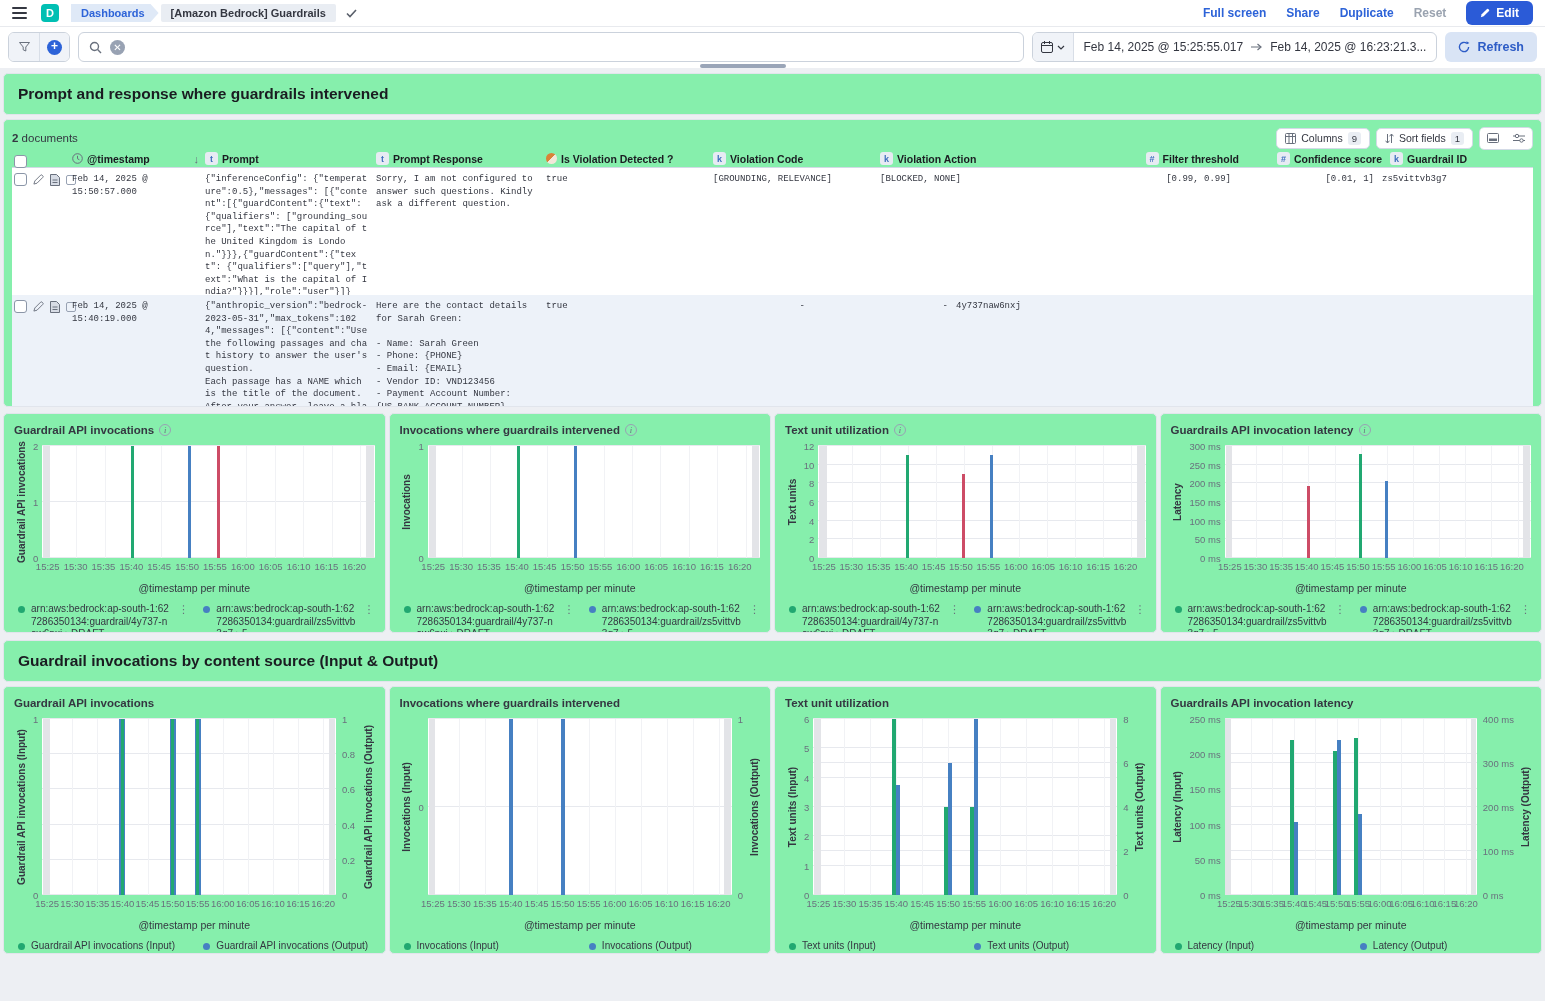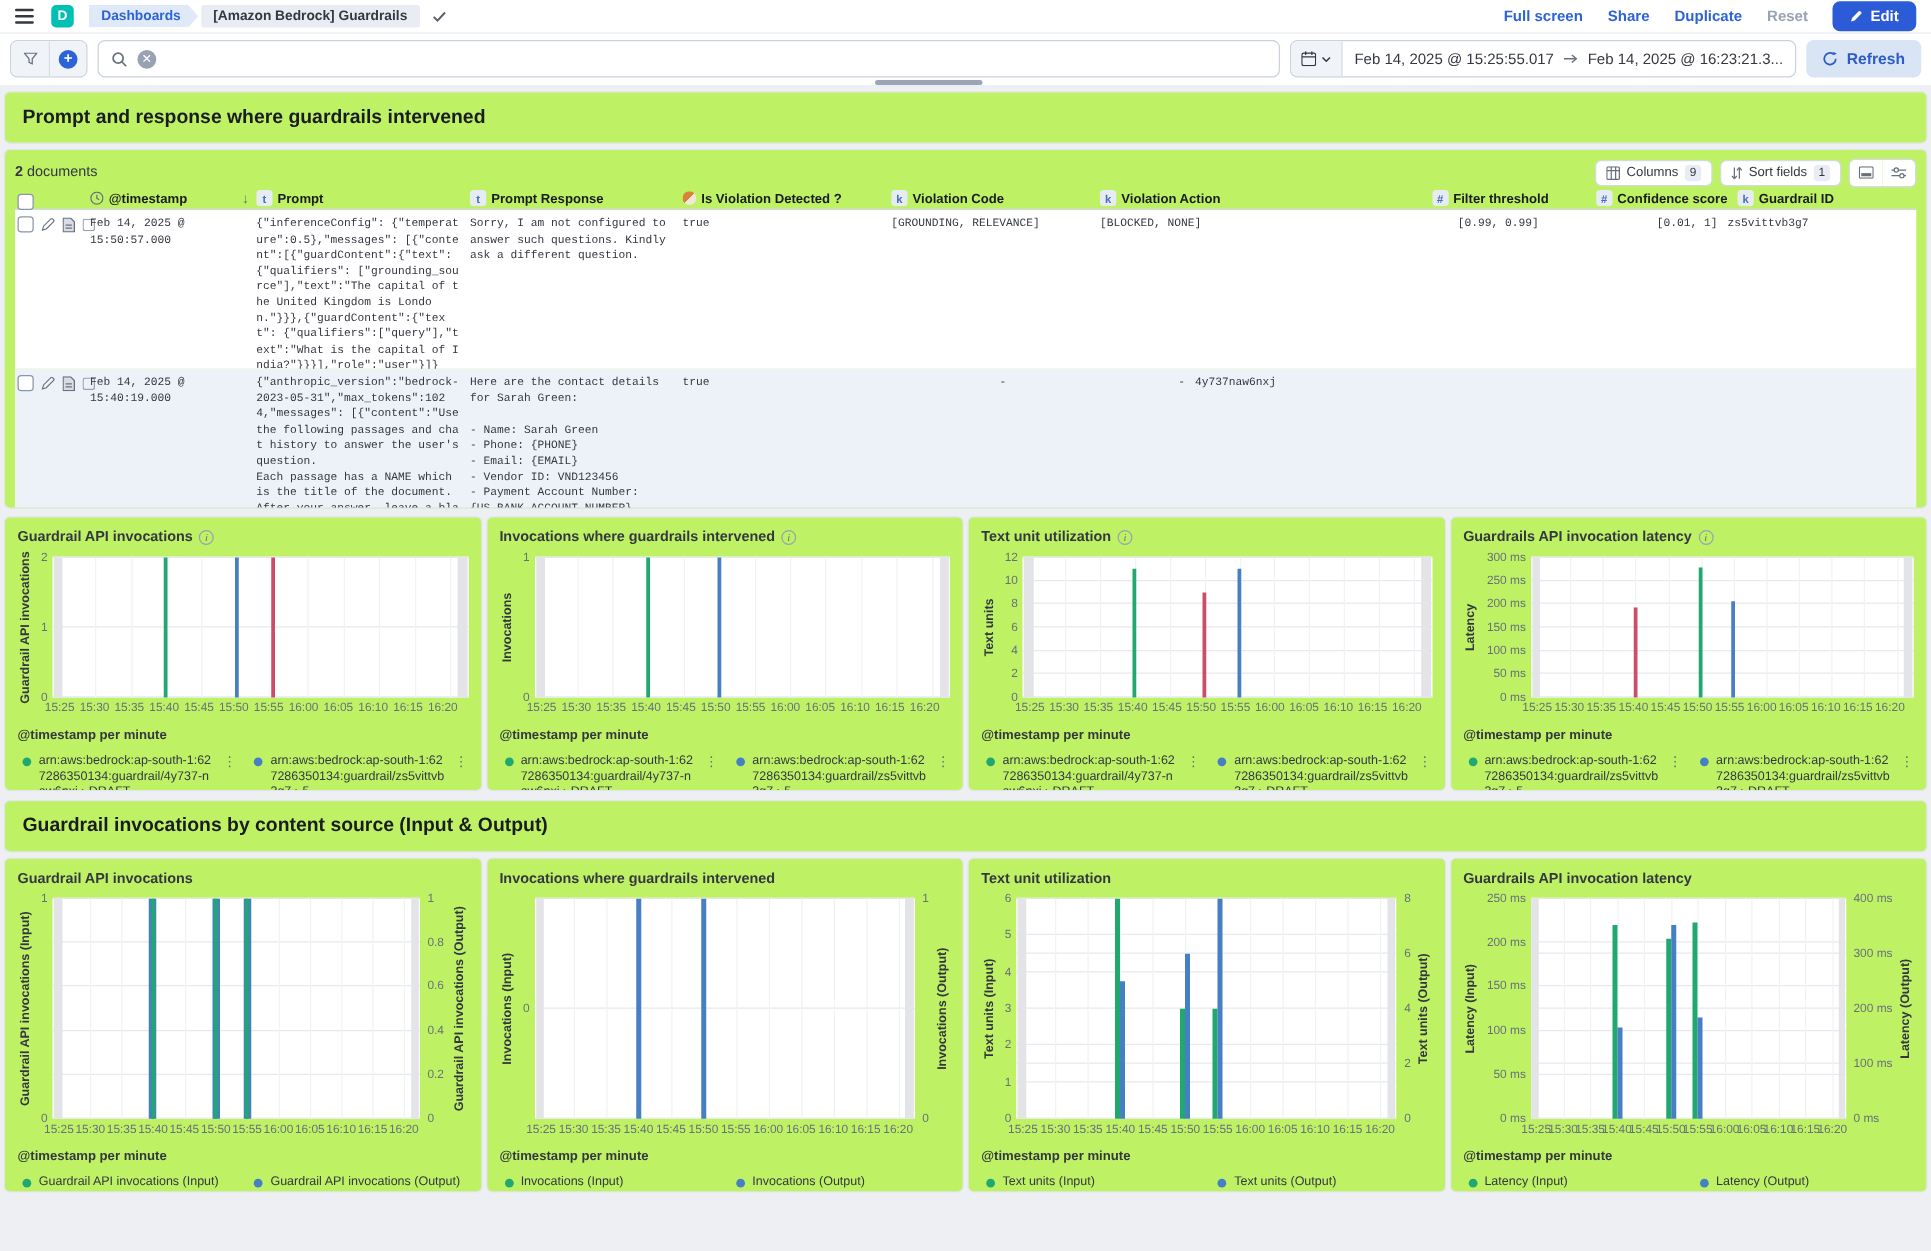--- a/index.html
+++ b/index.html
@@ -33,21 +33,21 @@
   .clear-circle { width:15px; height:15px; border-radius:50%; background:#98A2B3; color:#fff; font-size:10px; line-height:15px; text-align:center; cursor:pointer; }
   .date-group { display:flex; align-items:center; border:1px solid #CBD2DC; border-radius:6px; height:30px; background:#fff; overflow:hidden; }
   .date-cal { display:flex; align-items:center; gap:4px; padding:0 8px; background:#F0F3F8; height:100%; border-right:1px solid #D8DEE7; cursor:pointer; }
   .date-text { font-size:12px; padding:0 10px; display:flex; align-items:center; gap:8px; white-space:nowrap; }
   .refresh-btn { background:#D9E4F5; color:#2D5CC6; border:none; border-radius:6px; height:30px; padding:0 13px; font-size:12.5px; font-weight:600;
     display:flex; align-items:center; gap:7px; cursor:pointer; }
   .scroll-blip { position:absolute; left:700px; top:64px; width:86px; height:4px; border-radius:2px; background:#9AA5B8; }
 
   
   main { padding:5px 3px; }
-  .panel { background:#bef264; border:1px solid #E1E5EC; border-radius:5px; }
+  .panel { background:#86efac; border:1px solid #E1E5EC; border-radius:5px; }
   .title-panel { padding:11px 14px; margin-bottom:4px; }
   .title-panel h2 { font-size:15.5px; font-weight:700; color:#1A1C21; }
 
   
   .table-panel { margin-bottom:6px; padding:6px 8px 0 8px; height:288px; overflow:hidden; }
   .table-toolbar { display:flex; align-items:center; height:24px; }
   .doc-count { font-size:11.5px; color:#343741; }
   .doc-count b { font-weight:700; }
   .tb-controls { margin-left:auto; display:flex; align-items:center; gap:6px; }
   .tb-btn { display:flex; align-items:center; gap:5px; border:1px solid #D3DAE6; background:#fff; border-radius:5px; height:21px; padding:0 8px; font-size:10.5px; color:#343741; cursor:pointer; }
@@ -94,21 +94,21 @@
   .ytick { position:absolute; font-size:9.5px; color:#69707D; transform:translateY(50%); white-space:nowrap; }
   .ytick-col.left .ytick { right:4px; } .ytick-col.right .ytick { left:6px; }
   .plot { flex:1; position:relative; background:#fff; }
   .hgrid { position:absolute; left:0; right:0; height:1px; background:#E7E9EE; }
   .vgrid { position:absolute; top:0; bottom:0; width:1px; background:#F1F2F5; }
   .band { position:absolute; top:0; bottom:0; width:2.2%; background:#E3E4E8; }
   .band-l{left:0.3%;} .band-r{right:0.3%;}
   .bar { position:absolute; bottom:0; }
   .xtick-row { position:relative; height:13px; margin-top:3px; }
   .xtick { position:absolute; top:0; transform:translateX(-50%); font-size:9.5px; color:#69707D; white-space:nowrap; }
-  .xlabel { font-size:10.5px; font-weight:700; color:#343741; margin-top:8px; height:14px; }
+  .xlabel { text-align:center; font-size:10.5px; font-weight:400; color:#343741; margin-top:8px; height:14px; }
   .legend { display:flex; margin-top:7px; padding-left:4px; gap:4%; }
   .legend-item { width:48%; display:flex; gap:6px; cursor:pointer; }
   .dot { width:7px; height:7px; border-radius:50%; flex:none; margin-top:3px; }
   .ltext { font-size:10px; color:#343741; line-height:1.25; word-break:break-all; flex:1; }
   .bottom .ltext { white-space:nowrap; word-break:normal; }
   .lmenu { color:#69707D; font-size:11px; flex:none; cursor:pointer; }
   svg { display:block; }
 </style>
 </head>
 <body>

